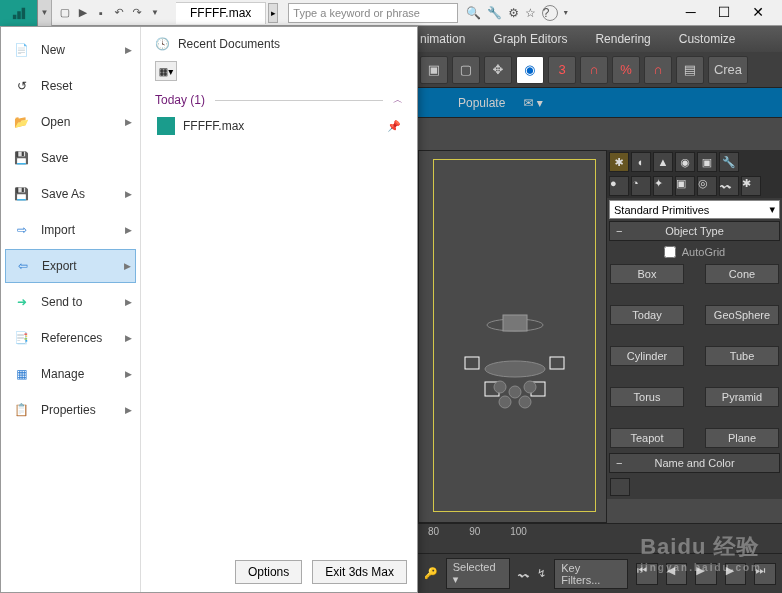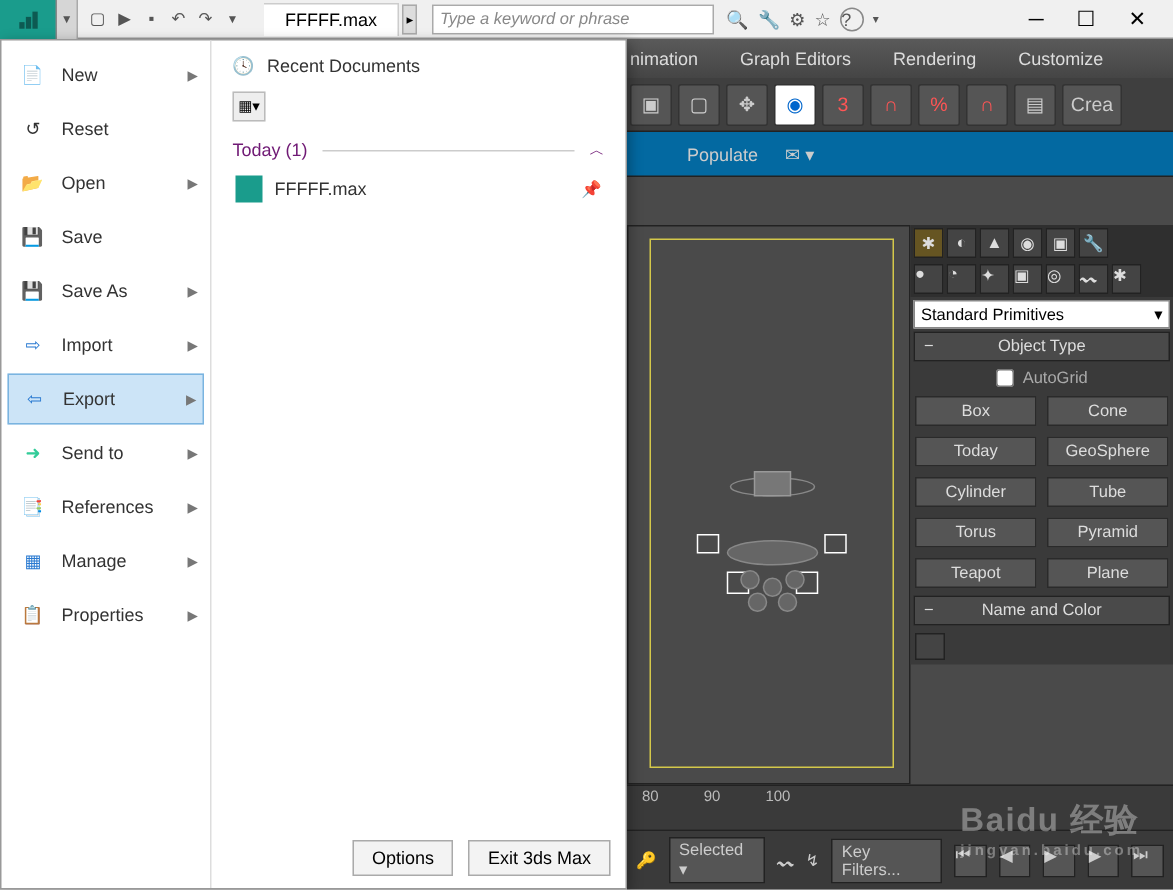--- a/index.html
+++ b/index.html
@@ -7,21 +7,21 @@
 
 
 .titlebar { height: 26px; background: #f0f0f0; display: flex; align-items: center; border-bottom: 1px solid #999; }
 .logo-btn { width: 38px; height: 26px; background: #1a9c8c; display: flex; align-items: center; justify-content: center; position: relative; border-right: 1px solid #888;}
 .logo-btn svg { width: 14px; height: 14px; }
 .logo-dd { width: 14px; height: 26px; background: #d6d6d6; display:flex;align-items:center;justify-content:center;border-right:1px solid #aaa;font-size:8px;color:#555;}
 .tb-icons { display: flex; gap: 4px; padding: 0 6px; align-items:center; height:26px;}
 .tb-icons span { width: 14px; height: 14px; font-size: 11px; color:#555; display:inline-flex;align-items:center;justify-content:center;}
 .tab-area { height: 26px; display:flex; align-items:center;}
 .file-tab { background: #fff; padding: 2px 14px; font-size: 12px; border-top:1px solid #ccc;border-right:1px solid #ccc; height: 22px; display:flex;align-items:center;margin-left:8px;}
-.search-box { background: #fff; border: 1px solid #aaa; height: 20px; width: 188px; margin-left: 10px; padding: 0 4px; font-size: 11px; font-style: italic; color: #888; display:flex;align-items:center;}
+.search-box { background: #fff; border: 1px solid #aaa; height: 20px; width: 170px; margin-left: 10px; padding: 0 4px; font-size: 11px; color: #888; display:flex;align-items:center;}
 .help-icons { display:flex; gap:6px; padding:0 8px; align-items:center;}
 .help-icons span { font-size:12px; color:#555;}
 .win-btns { position:absolute; right:0; top:0; display:flex; gap:22px; padding:4px 18px;}
 .win-btns span { font-size:14px; font-family:Arial;}
 
 
 .menubar2 { height: 26px; background: linear-gradient(#5a5a5a,#454545); color:#ddd; font-size:12px; display:flex; align-items:center; padding-left:420px; gap:28px;}
 .menubar2 span { cursor:default;}
 
 
@@ -53,21 +53,21 @@
 .right-panel { position:absolute; right:0; top:150px; width:175px; background:#3a3a3a; color:#ddd; font-size:11px;}
 .rp-tabs { height:24px; background:#2f2f2f; display:flex; gap:2px; padding:2px;}
 .rp-tabs span { width:20px;height:20px;background:#444;border:1px solid #222;display:flex;align-items:center;justify-content:center;font-size:11px;}
 .rp-row2 { height:24px; background:#2f2f2f; display:flex; gap:2px; padding:2px;}
 .rp-row2 span { width:20px;height:20px;background:#444;border:1px solid #222;}
 .rp-dd { background:#fff;color:#000; padding:2px 4px; margin:2px; font-size:11px; border:1px solid #888; display:flex;justify-content:space-between;align-items:center;}
 .rp-section-h { background:#4a4a4a; text-align:center; padding:3px; border:1px solid #222; margin:2px; position:relative;}
 .rp-section-h .minus { position:absolute;left:6px;top:3px;}
 .rp-chk { display:flex; justify-content:center; align-items:center; gap:6px; padding:3px; color:#aaa;}
 .rp-chk input { width:12px;height:12px;}
-.rp-grid { display:grid; grid-template-columns:1fr 1fr; gap:7px; padding:3px;}
+.rp-grid { display:grid; grid-template-columns:1fr 1fr; gap:21px; padding:3px;}
 .rp-grid button { background:#555; color:#ddd; border:1px solid #2a2a2a; padding:3px 0; font-size:11px;}
 .rp-name-row { display:flex; gap:4px; padding:3px; align-items:center;}
 .rp-name-row input { flex:1; background:#333; color:#ccc; border:1px solid #222; padding:2px 4px; font-size:11px;}
 .rp-name-row .swatch { width:20px;height:18px;background:#444;border:1px solid #222;}
 
 
 .viewport { position:absolute; left:418px; top:150px; right:175px; bottom:70px; background:#4a4a4a; border:1px solid #222;}
 .vp-inner { position:absolute; left:14px; top:8px; right:10px; bottom:10px; border:1px solid #d4c84a;}
 .vp-obj { position:absolute; left:50%; top:58%; transform:translate(-50%,-50%); color:#fff;}
 

